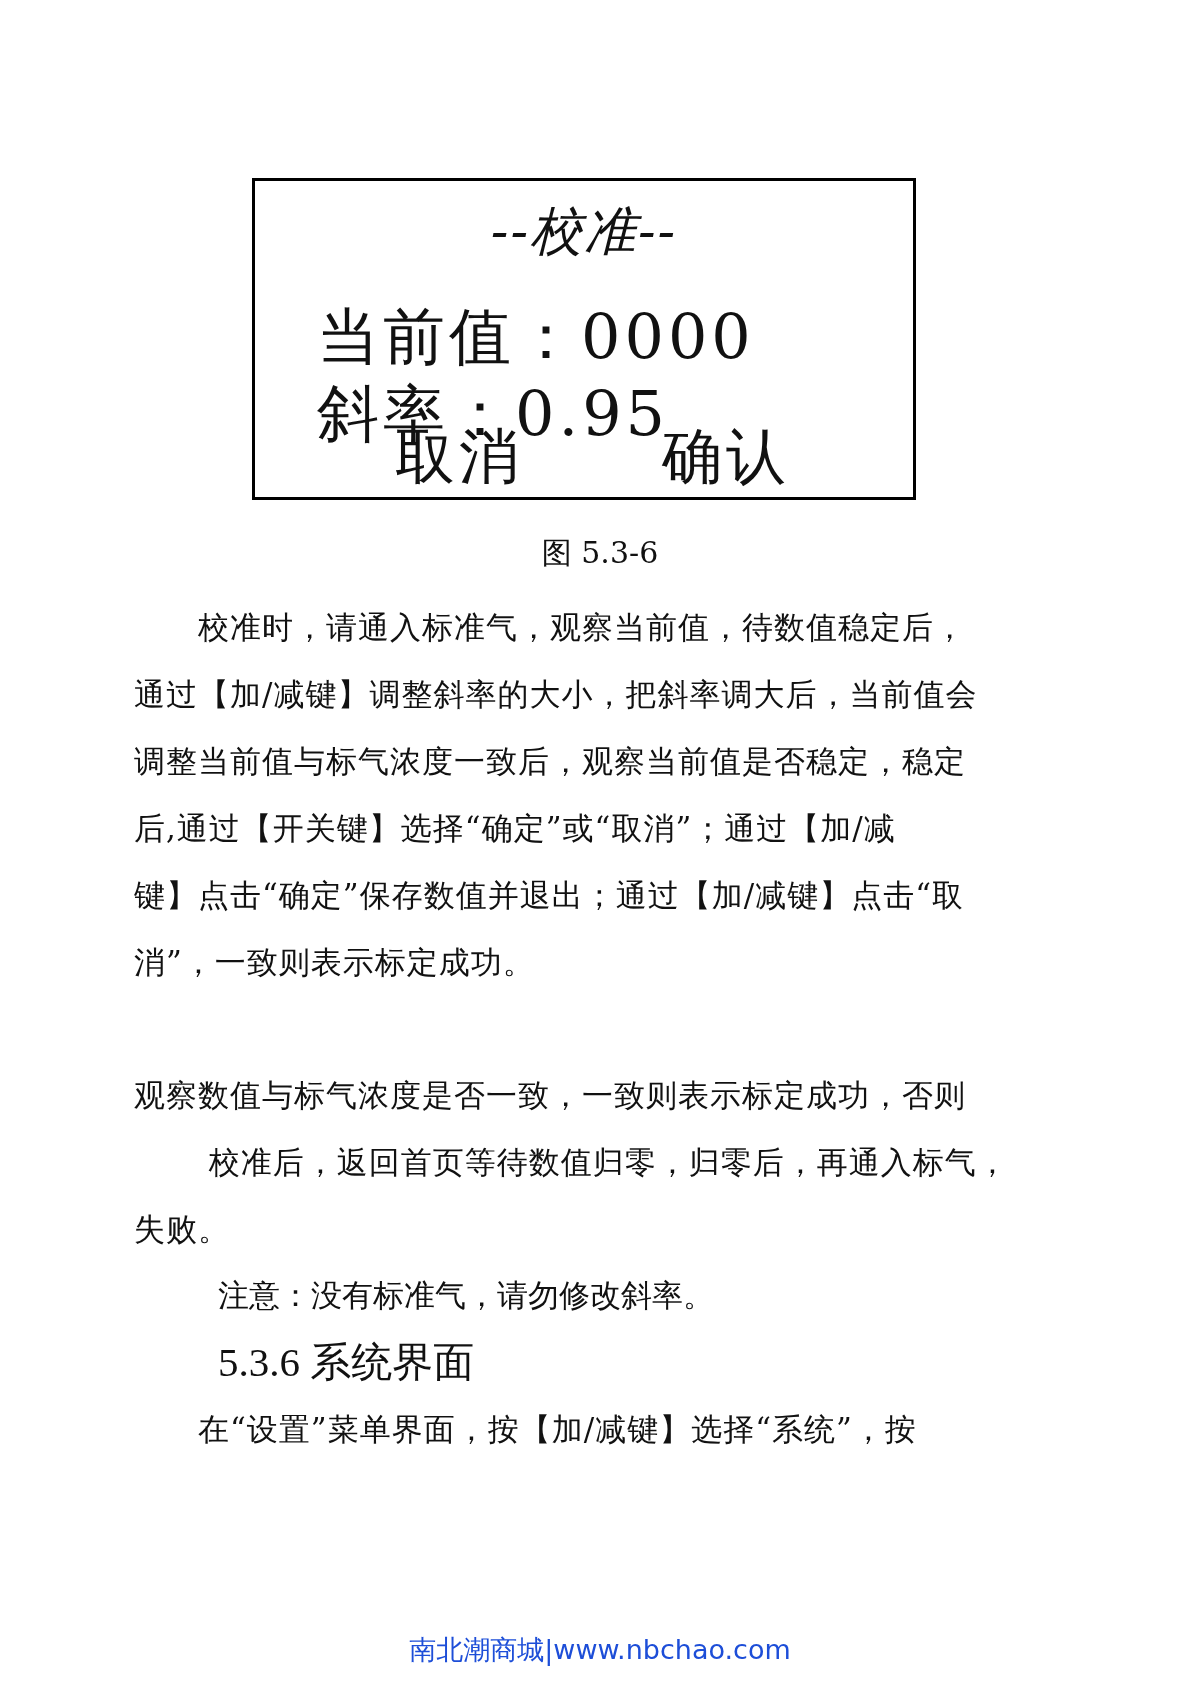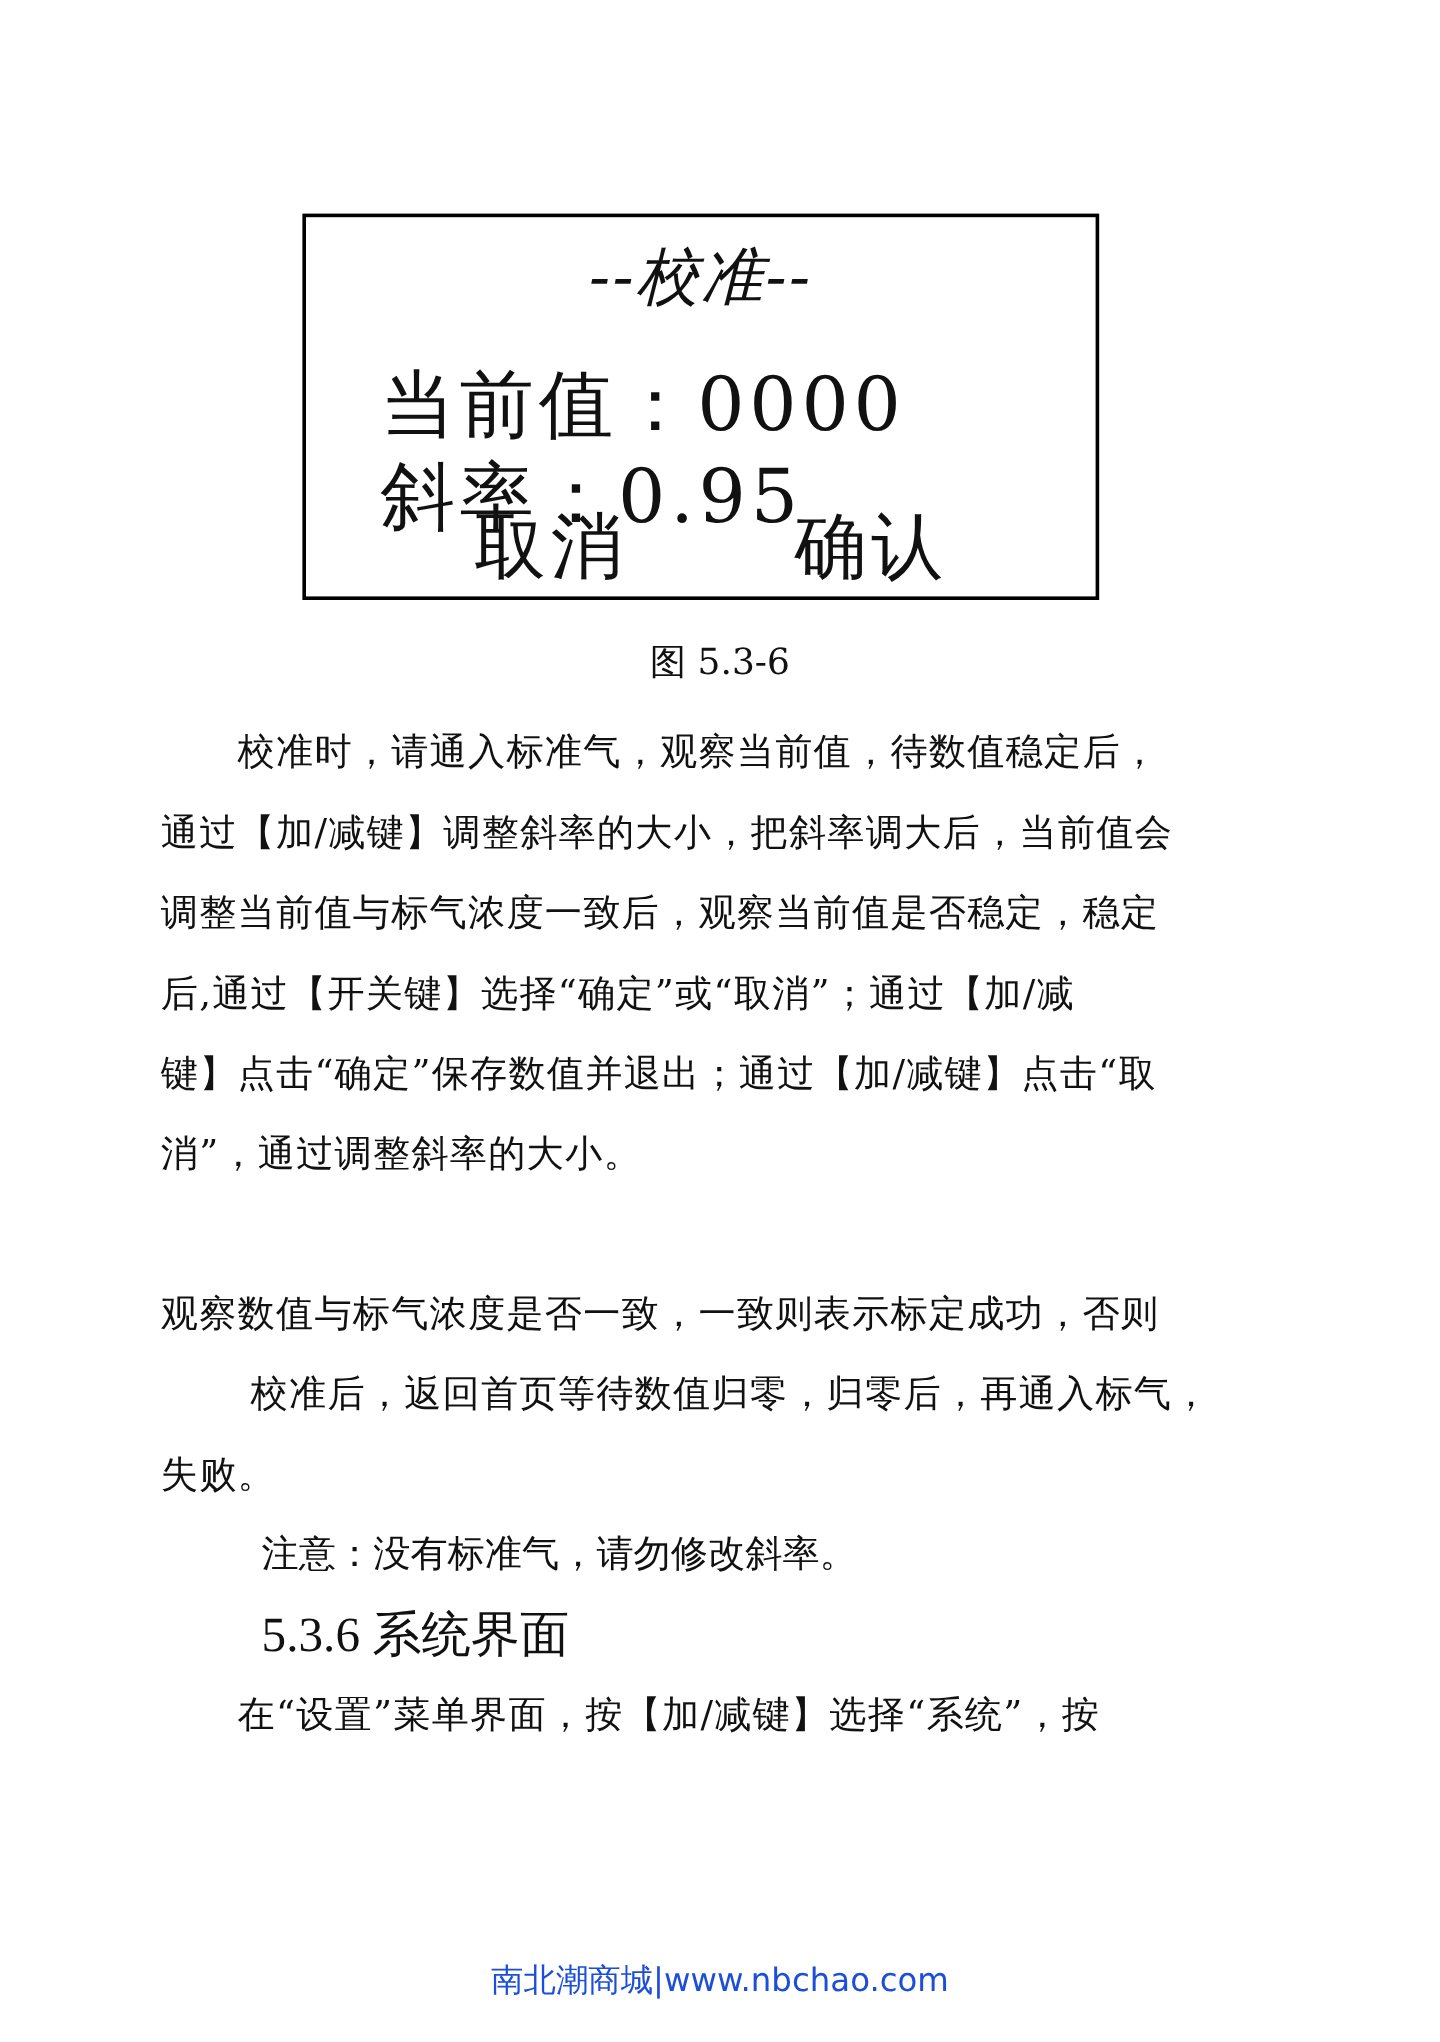--- a/index.html
+++ b/index.html
@@ -63,21 +63,21 @@
 </div>
 
 <div class="caption">图 5.3-6</div>
 
 <div class="para p1">
   <span class="line">　　校准时，请通入标准气，观察当前值，待数值稳定后，</span>
   <span class="line">通过【加/减键】调整斜率的大小，把斜率调大后，当前值会</span>
   <span class="line">调整当前值与标气浓度一致后，观察当前值是否稳定，稳定</span>
   <span class="line">后,通过【开关键】选择“确定”或“取消”；通过【加/减</span>
   <span class="line">键】点击“确定”保存数值并退出；通过【加/减键】点击“取</span>
-  <span class="line">消”，通过调整斜率的大小。</span>
+  <span class="line">消”，一致则表示标定成功。</span>
 </div>
 
 <div class="para p2">
   <span class="line">观察数值与标气浓度是否一致，一致则表示标定成功，否则</span>
   <span class="line">　　 校准后，返回首页等待数值归零，归零后，再通入标气，</span>
   <span class="line">失败。</span>
 </div>
 
 <div class="note">注意：没有标准气，请勿修改斜率。</div>
 

